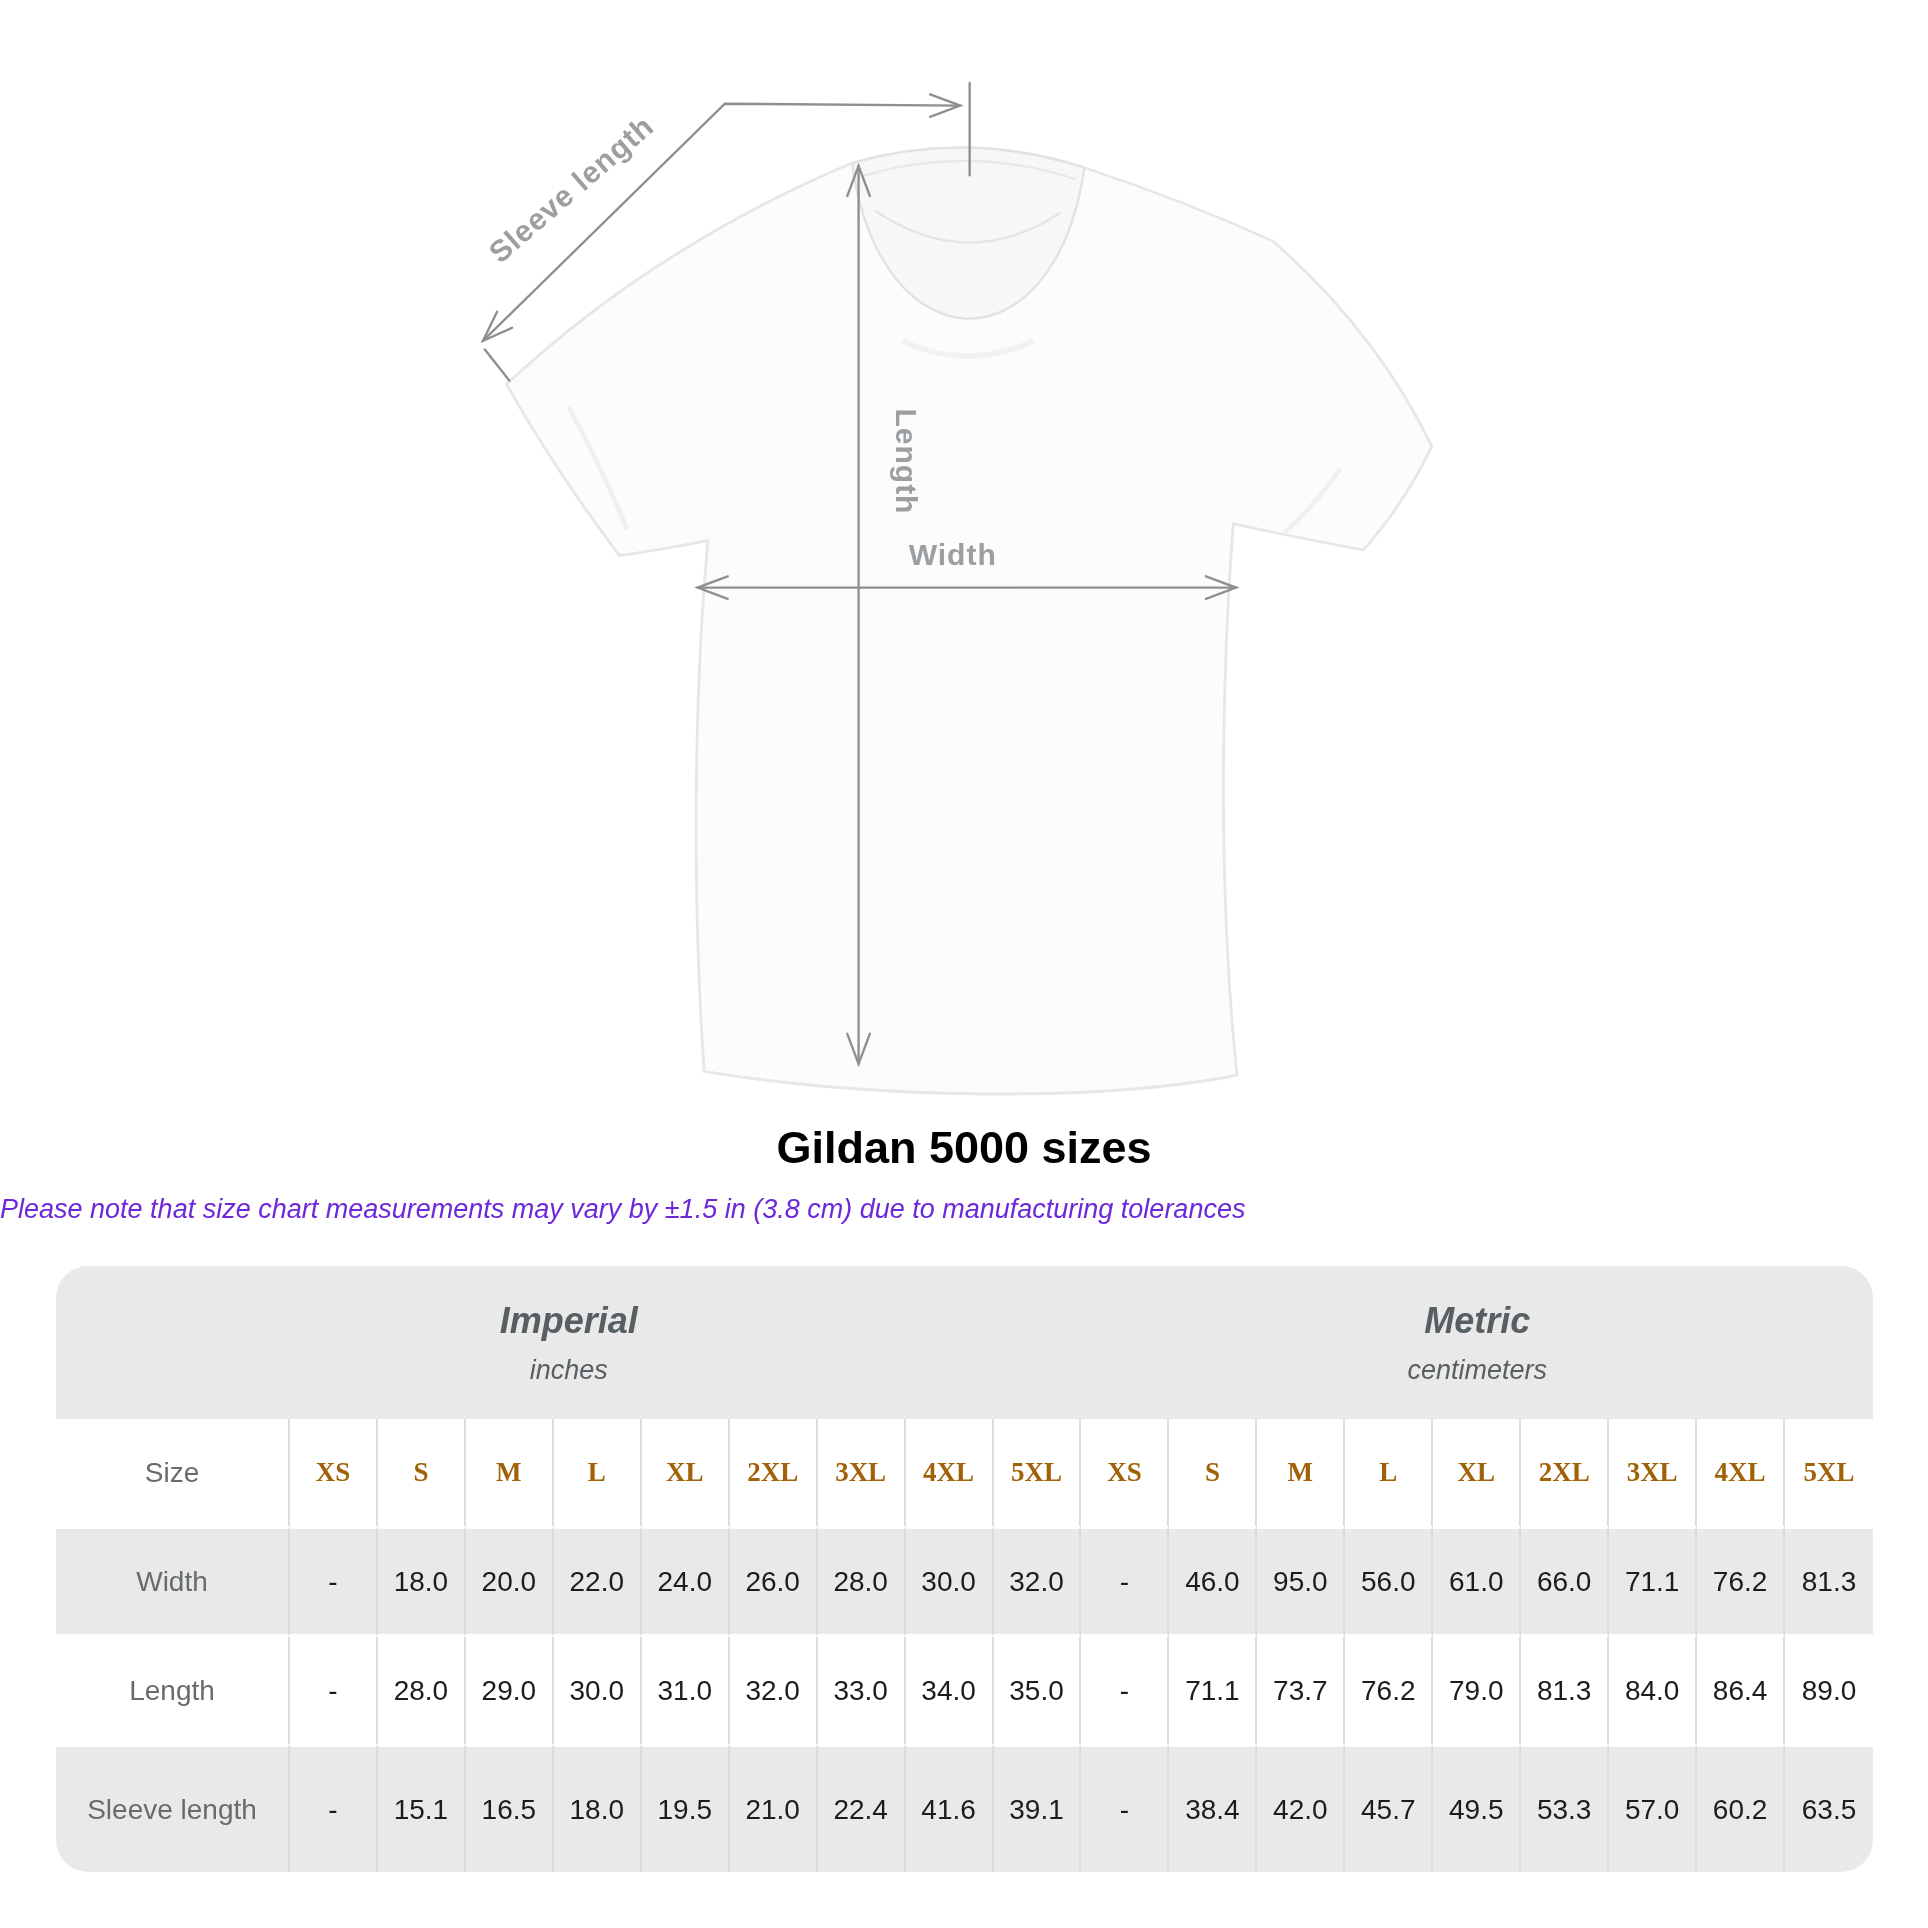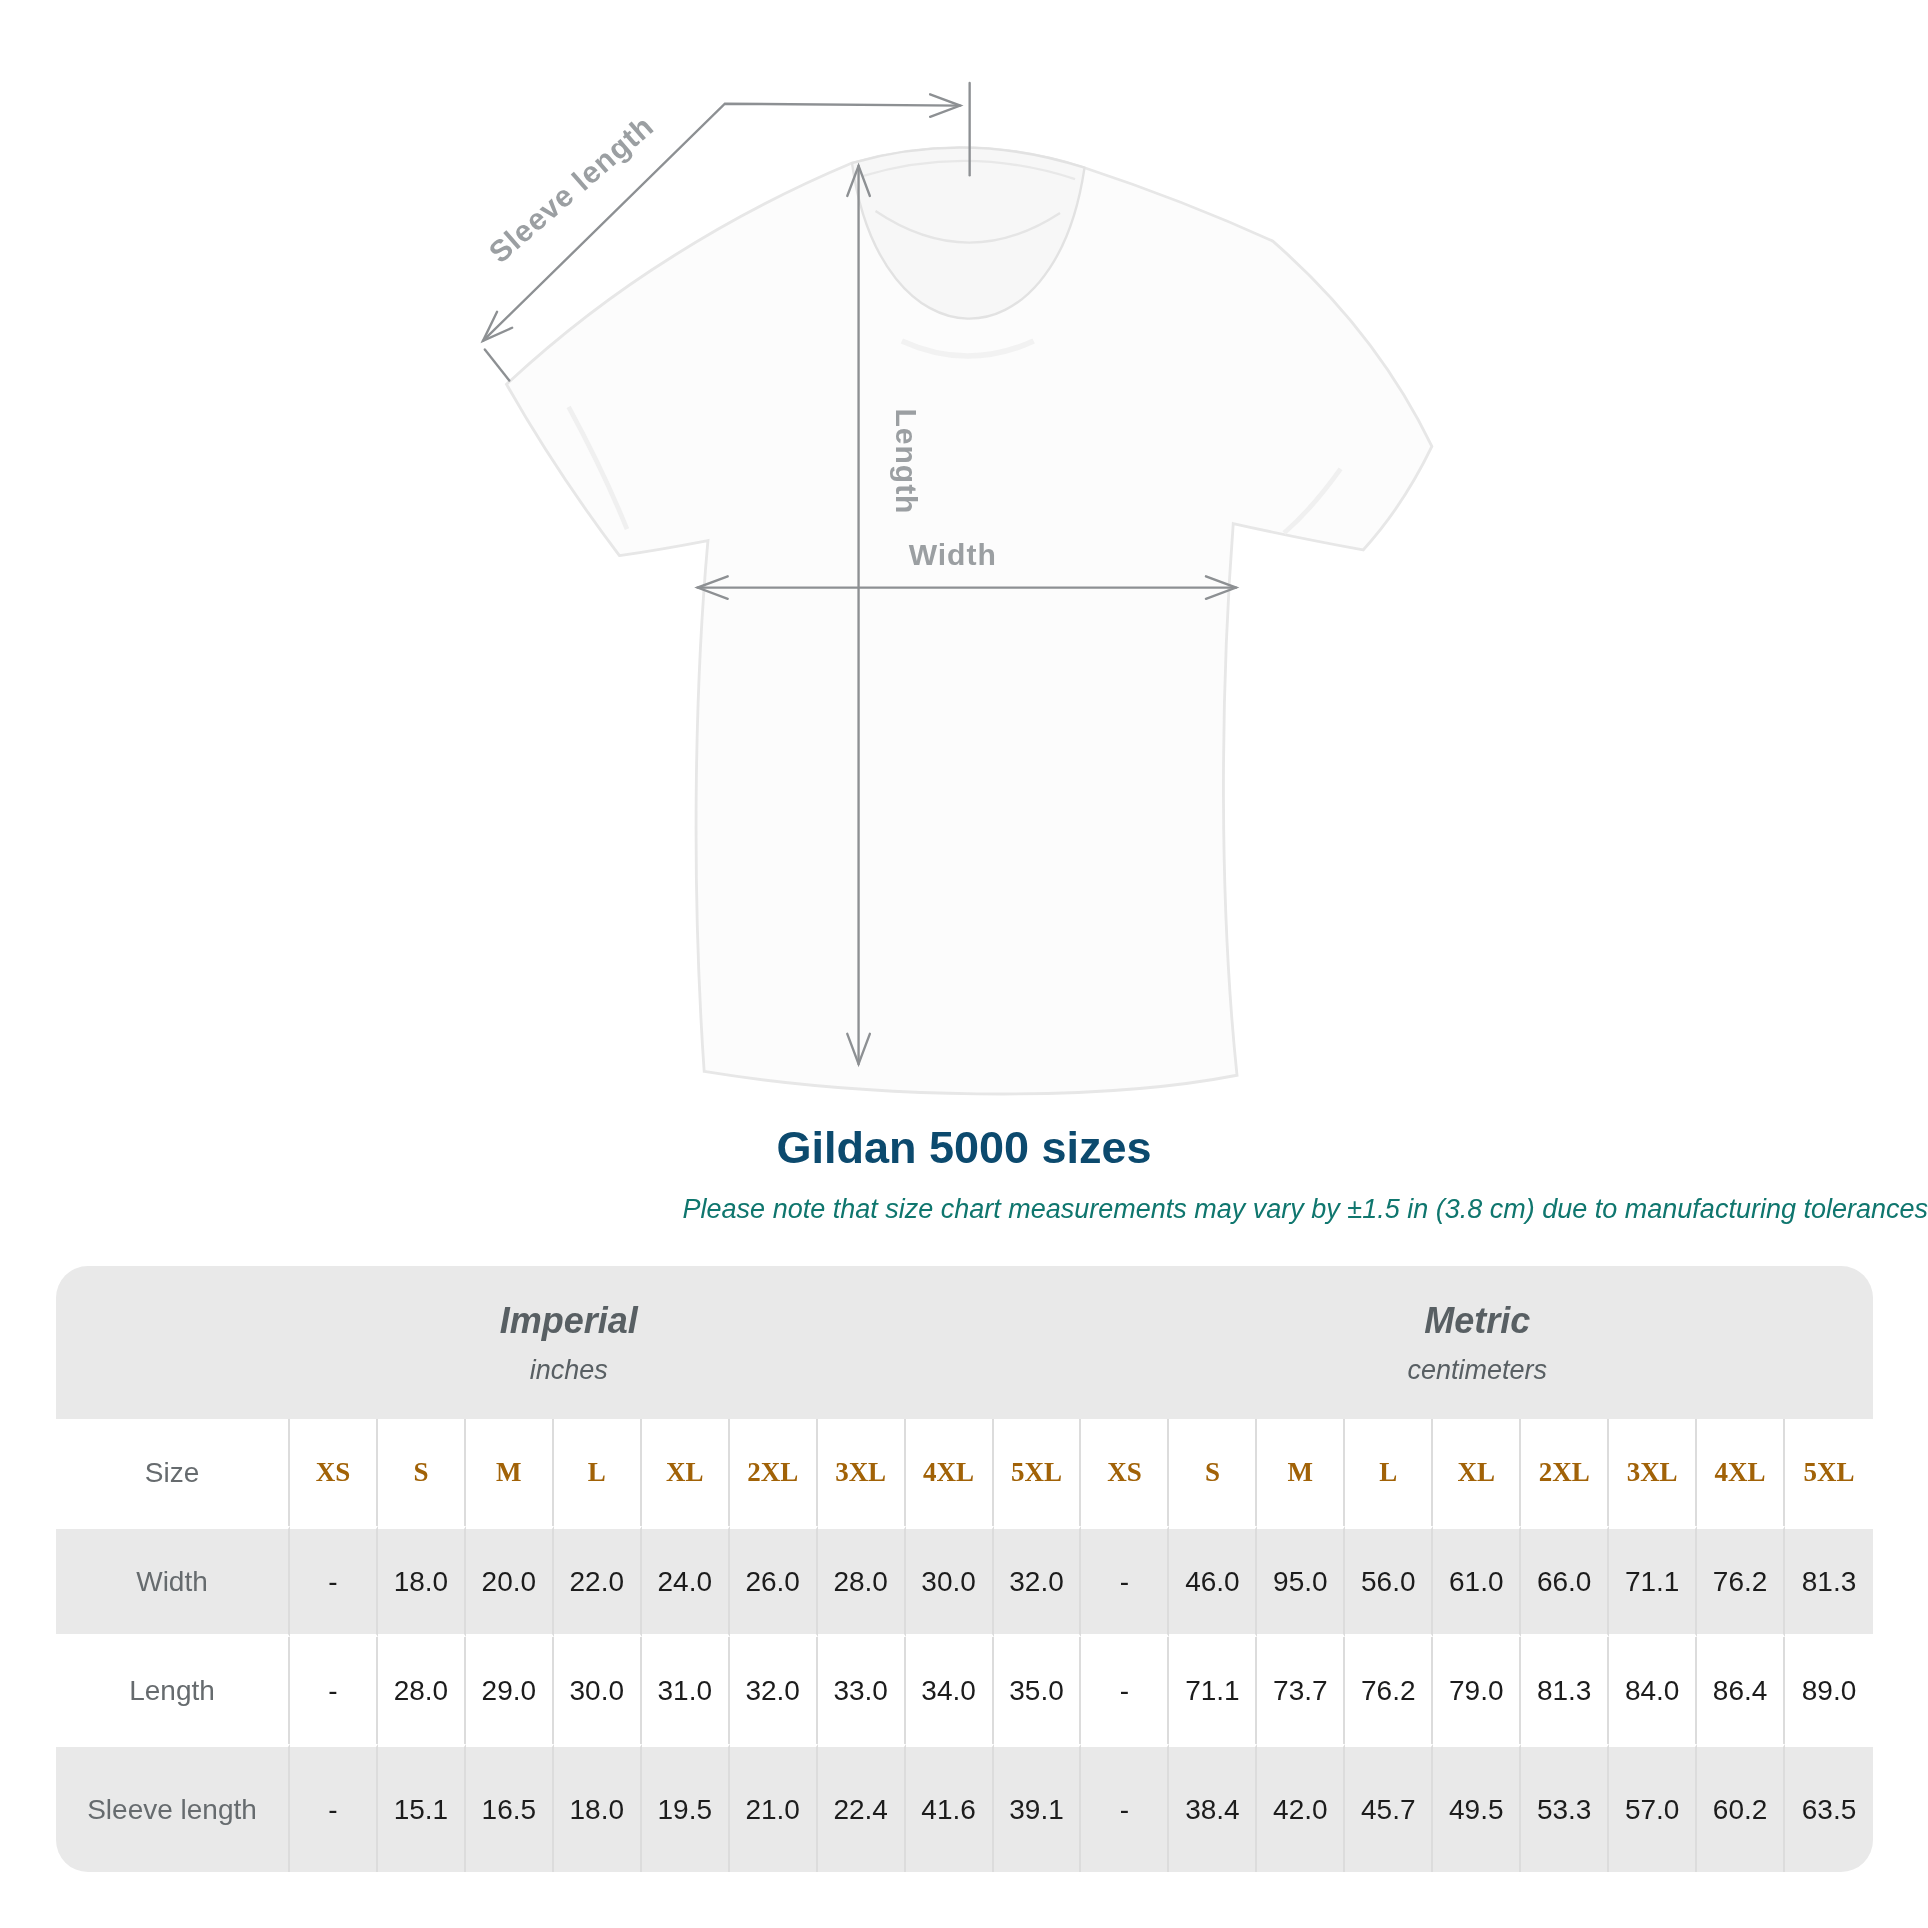--- a/index.html
+++ b/index.html
@@ -6,25 +6,25 @@
   body{
     width:1928px;height:1928px;background:#ffffff;position:relative;
     font-family:"Liberation Sans", sans-serif;overflow:hidden;
   }
   
   .diagram{position:absolute;left:0;top:0;width:1928px;height:1130px;}
   .dim-label{font-weight:bold;font-size:32px;fill:#9b9fa2;letter-spacing:1px;}
   
   .title{
     position:absolute;left:0;top:1122px;width:1928px;text-align:center;
-    font-size:45px;font-weight:bold;color:#0c4a6e;
+    font-size:45px;font-weight:bold;color:#000000;
   }
   .subtitle{
-    position:absolute;left:0;top:1194px;width:1928px;text-align:right;
-    font-size:27px;font-style:italic;color:#0f766e;
+    position:absolute;left:0;top:1194px;width:1928px;text-align:left;
+    font-size:27px;font-style:italic;color:#6d28d9;
   }
   
   .size-table{
     position:absolute;left:56px;top:1266px;width:1817px;
     display:grid;
     grid-template-columns:234px repeat(18,1fr);
     grid-template-rows:153px 107px 111px 107px 128px;
     border-radius:32px;overflow:hidden;
   }
   .band{

